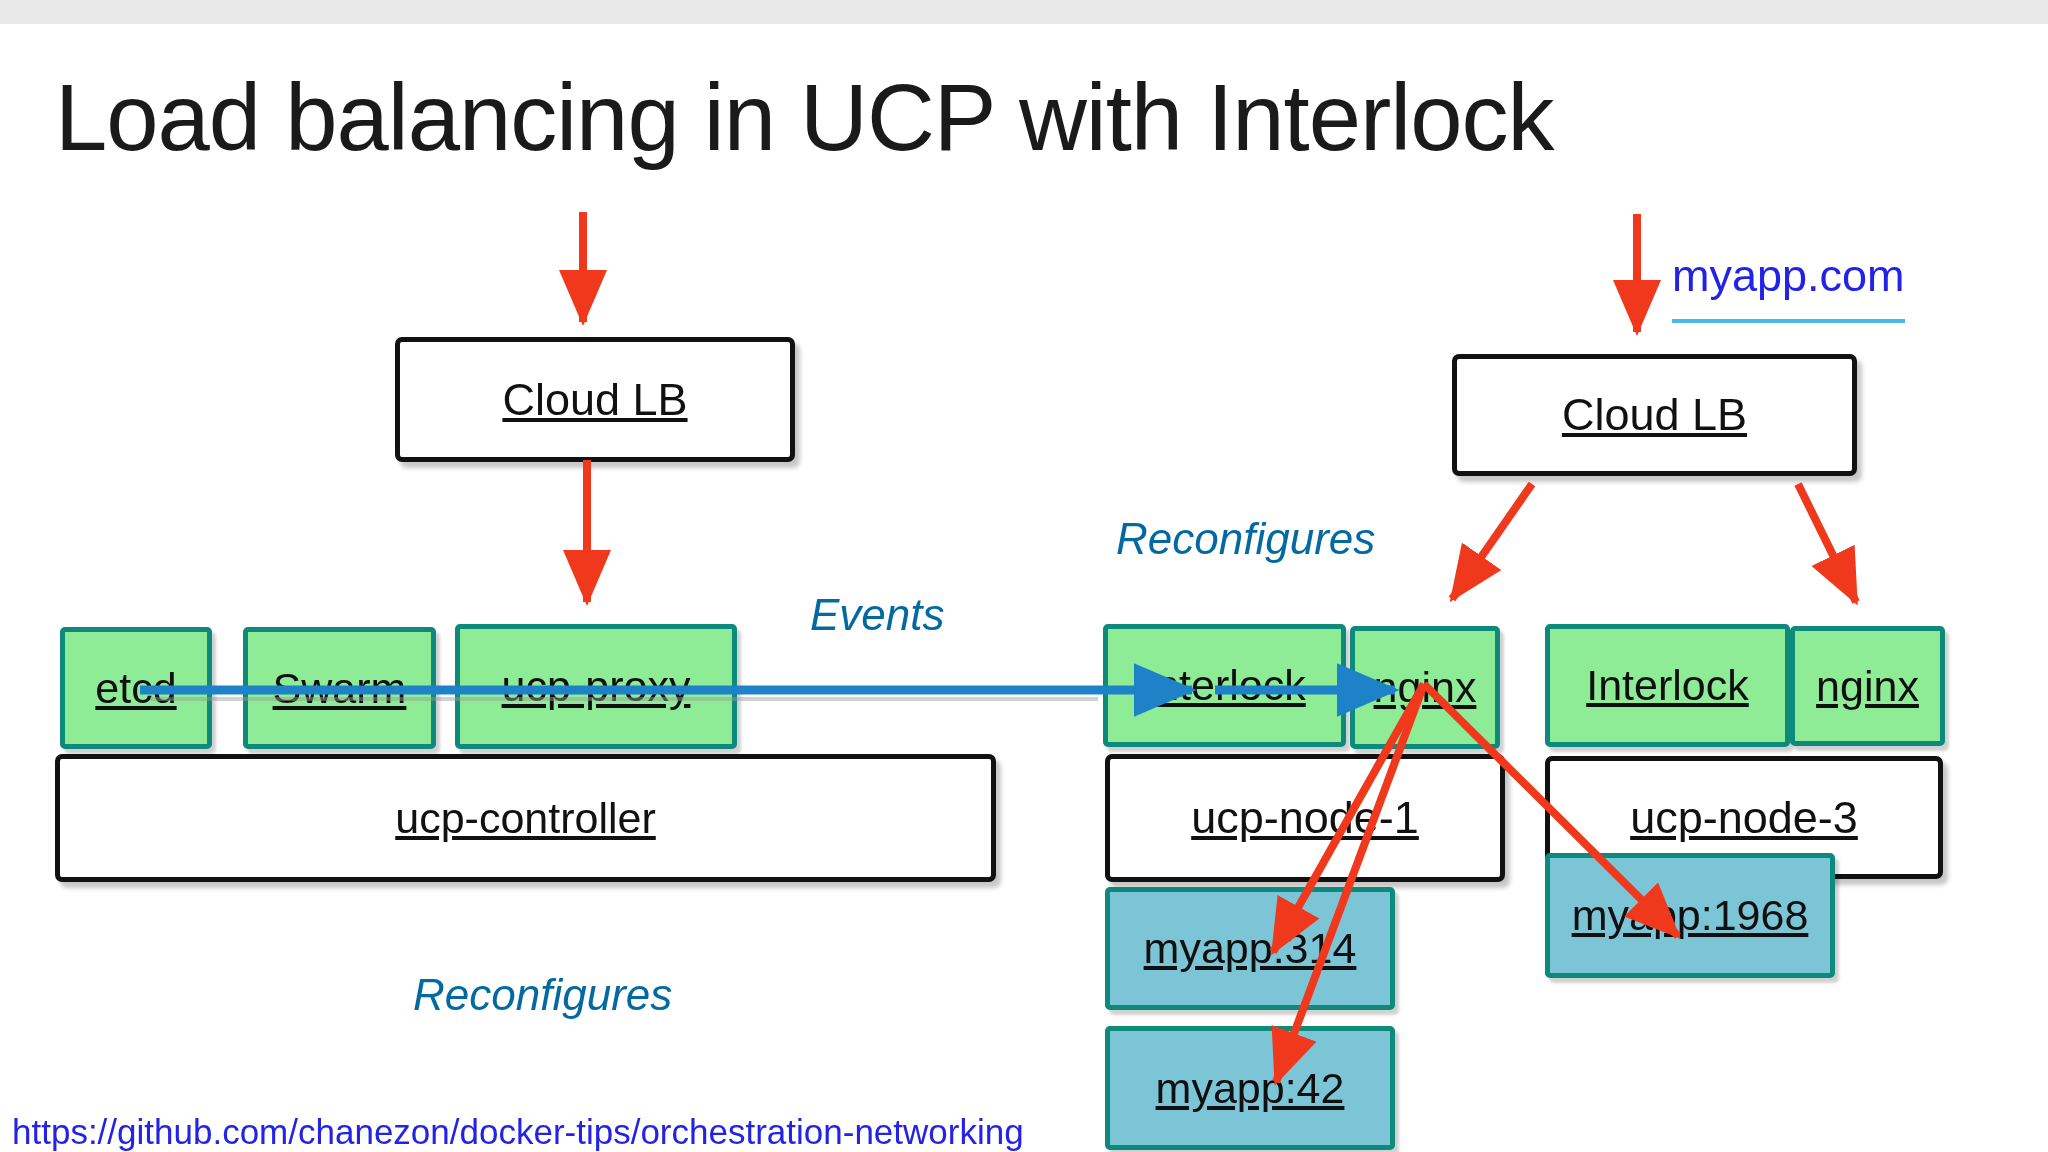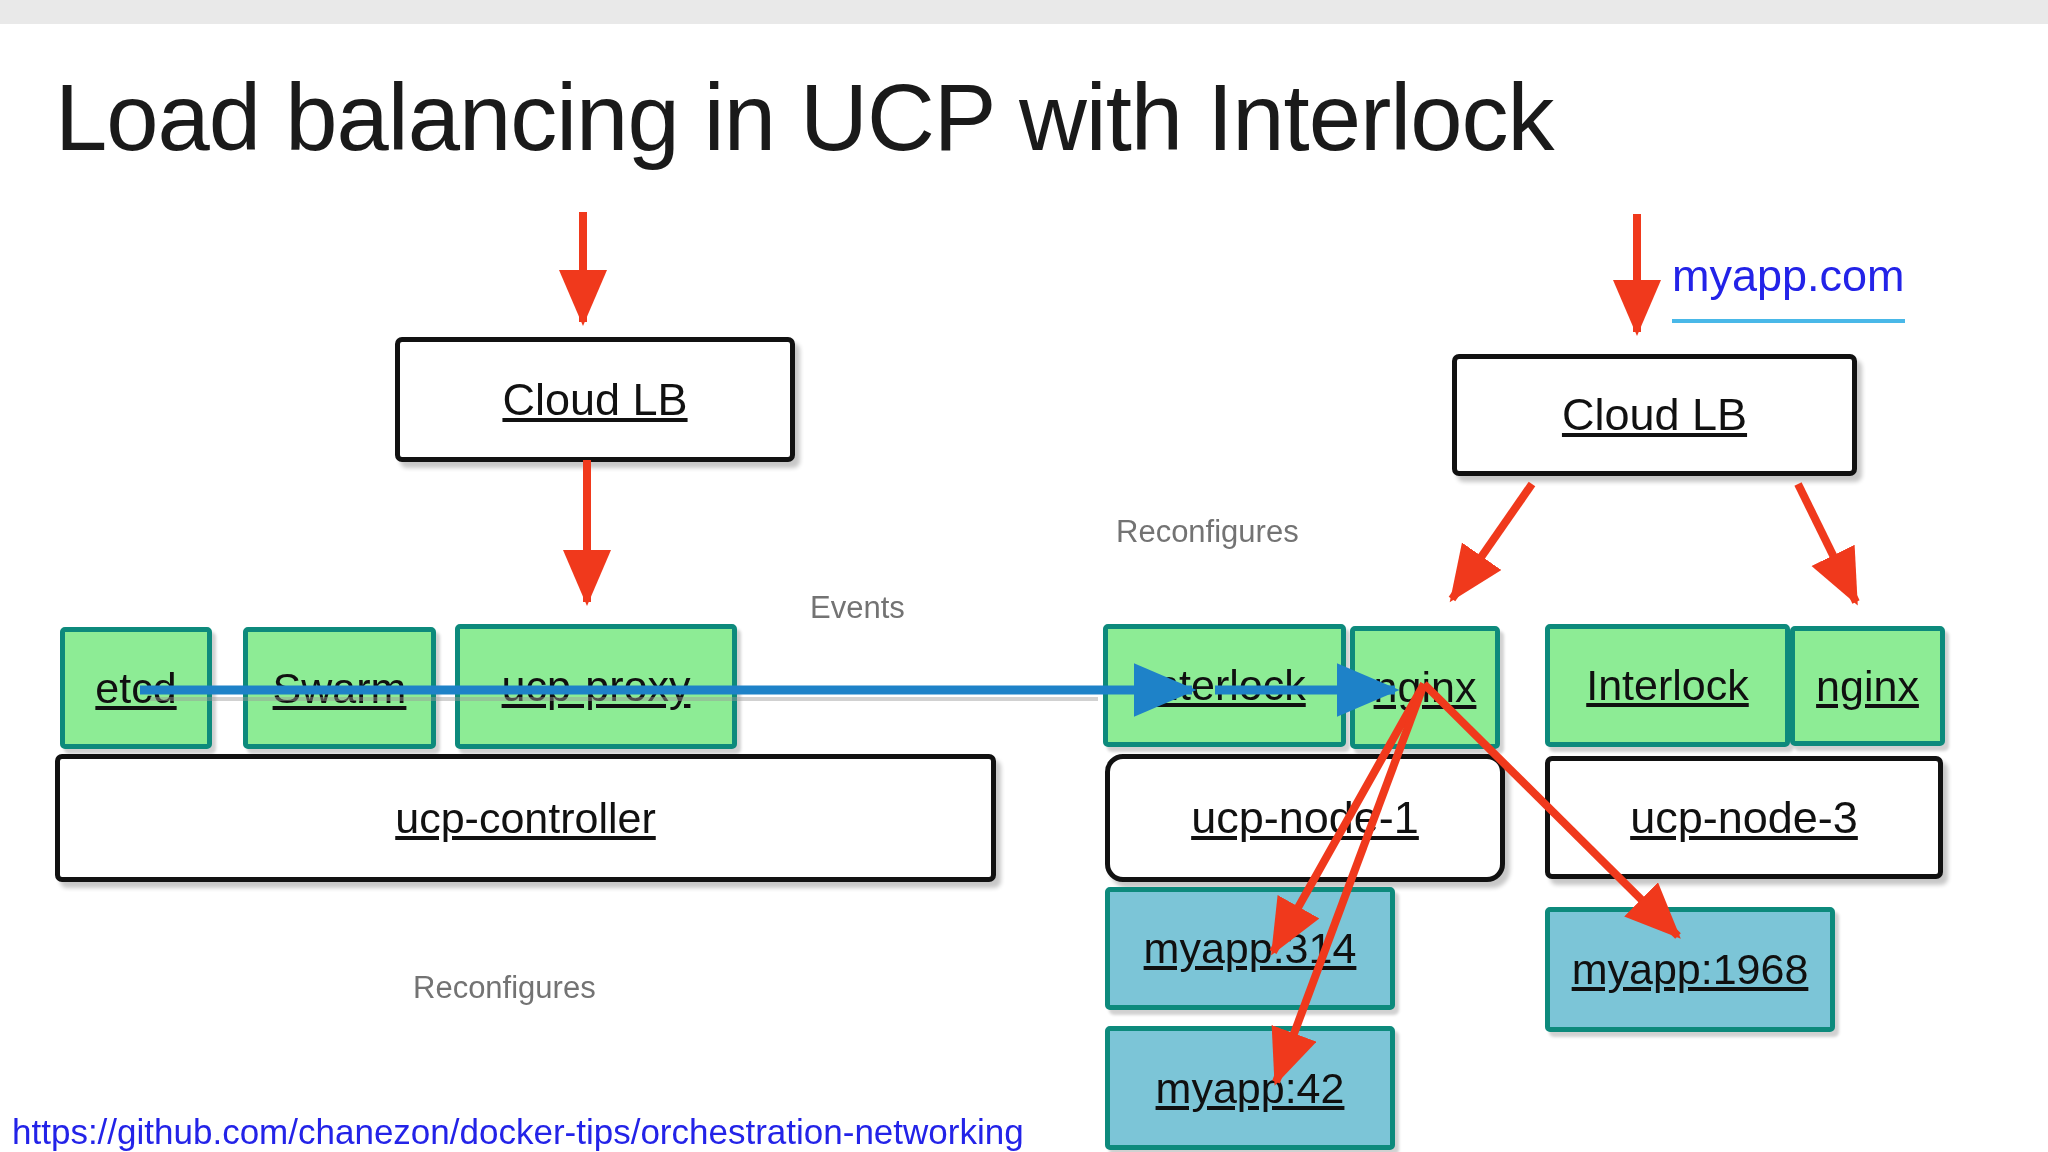--- a/index.html
+++ b/index.html
@@ -24,21 +24,21 @@
     background:#8dec95;border:5px solid #0d8a7c;border-radius:5px;
     box-shadow:4px 5px 3px rgba(0,0,0,0.18);
     font-size:43px;color:#101010;
   }
   .blue-box{
     background:#7cc5d7;border:5px solid #0d8a7c;border-radius:5px;
     box-shadow:4px 5px 3px rgba(0,0,0,0.18);
     font-size:43px;color:#101010;
   }
   .teal-label{
-    position:absolute;color:#737373;font-size:31px;font-weight:400;white-space:nowrap;
+    position:absolute;color:#0369a1;font-size:44px;font-weight:400;white-space:nowrap;font-style:italic;
   }
   .red-label{
     position:absolute;color:#f0391c;font-size:47px;font-weight:400;white-space:nowrap;
   }
   .link{
     position:absolute;color:#2323e8;cursor:pointer;white-space:nowrap;
     border-bottom:4px solid #49b8e8;padding-bottom:17px;text-decoration:none;
   }
   .link-myapp{left:1672px;top:226px;font-size:45px;}
   .link-source{left:12px;top:1088px;font-size:35px;border-bottom-width:3px;}
@@ -78,41 +78,41 @@
   <div class="box white-box" style="left:1452px;top:330px;width:405px;height:122px;">
     <span>Cloud LB</span>
   </div>
 
   <div class="box green-box" style="left:1103px;top:600px;width:243px;height:123px;">
     <span>Interlock</span>
   </div>
   <div class="box green-box" style="left:1350px;top:602px;width:150px;height:123px;">
     <span>nginx</span>
   </div>
-  <div class="box white-box" style="left:1105px;top:730px;width:400px;height:128px;border-radius:18px;">
+  <div class="box white-box" style="left:1105px;top:730px;width:400px;height:128px;">
     <span>ucp-node-1</span>
   </div>
 
   <div class="box green-box" style="left:1545px;top:600px;width:245px;height:123px;">
     <span>Interlock</span>
   </div>
   <div class="box green-box" style="left:1790px;top:602px;width:155px;height:120px;">
     <span>nginx</span>
   </div>
   <div class="box white-box" style="left:1545px;top:732px;width:398px;height:123px;">
     <span>ucp-node-3</span>
   </div>
 
   <div class="box blue-box" style="left:1105px;top:863px;width:290px;height:123px;">
     <span>myapp:314</span>
   </div>
   <div class="box blue-box" style="left:1105px;top:1002px;width:290px;height:124px;">
     <span>myapp:42</span>
   </div>
-  <div class="box blue-box" style="left:1545px;top:883px;width:290px;height:125px;">
+  <div class="box blue-box" style="left:1545px;top:829px;width:290px;height:125px;">
     <span>myapp:1968</span>
   </div>
 
   <a class="link link-source">https://github.com/chanezon/docker-tips/orchestration-networking</a>
 
   <svg class="overlay" width="2048" height="1152" viewBox="0 0 2048 1152">
     <defs>
       <marker id="arrow-red" markerWidth="9" markerHeight="8" refX="6.5" refY="3" orient="auto" markerUnits="strokeWidth">
         <path d="M0,0 L7,3 L0,6 Z" fill="#f0391c"></path>
       </marker>

